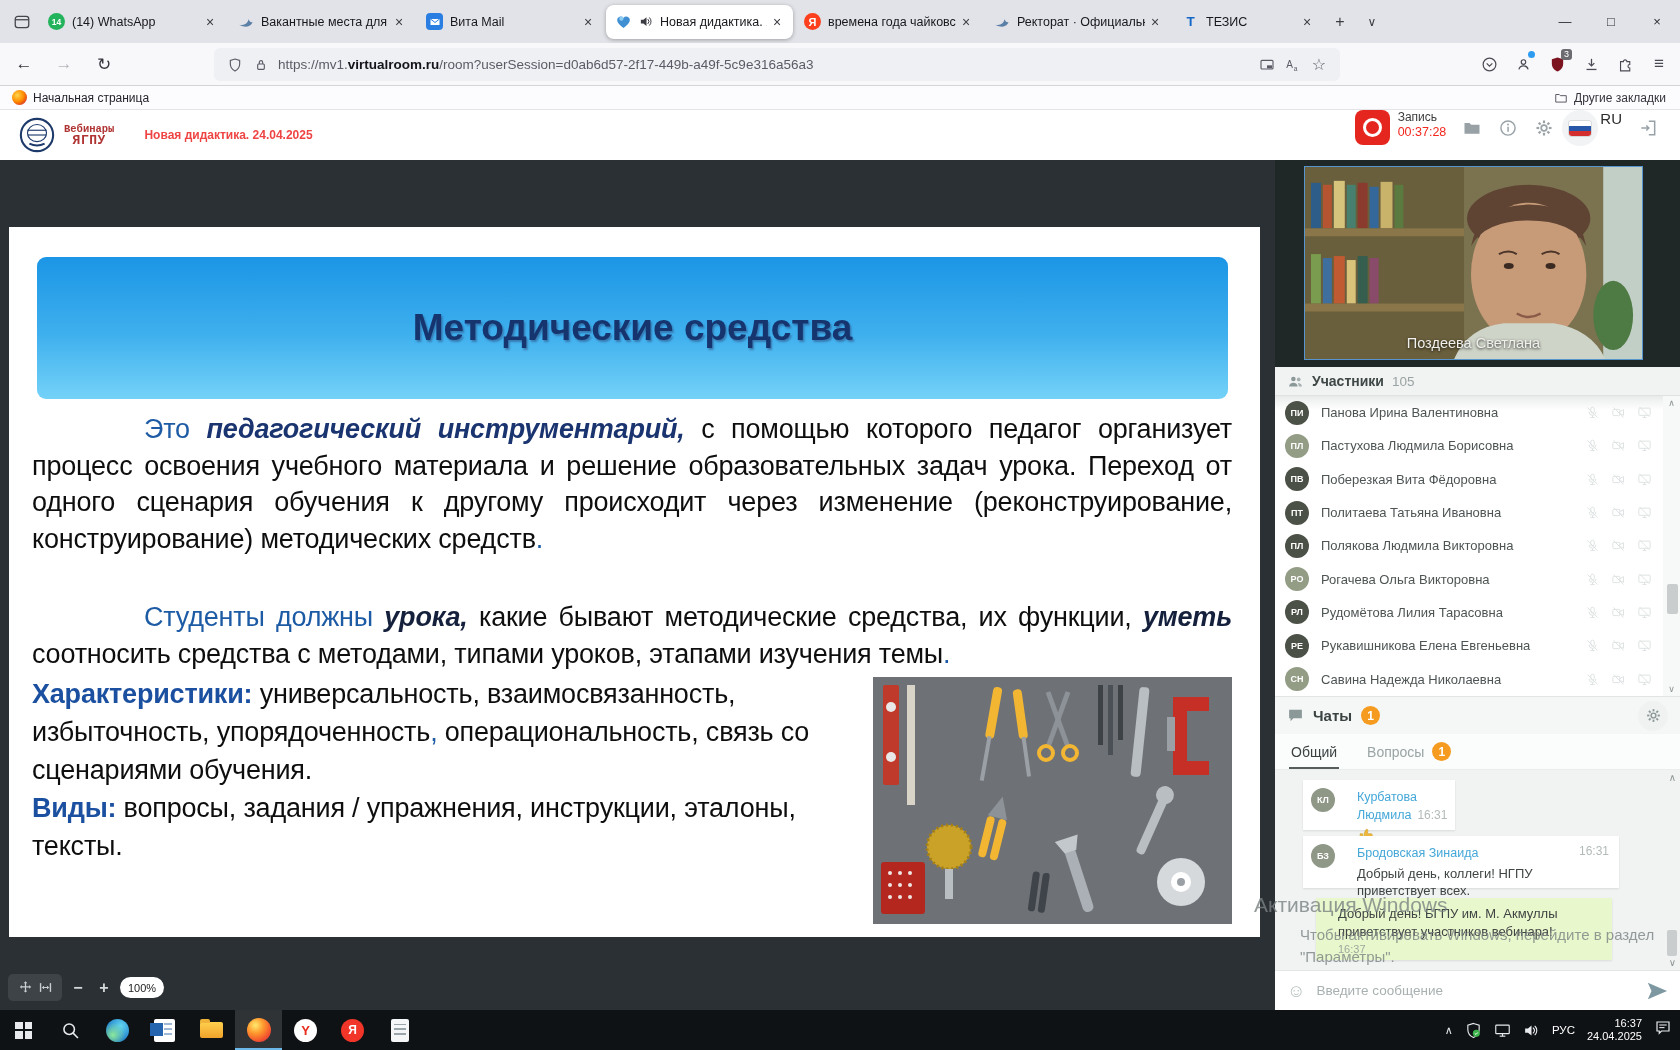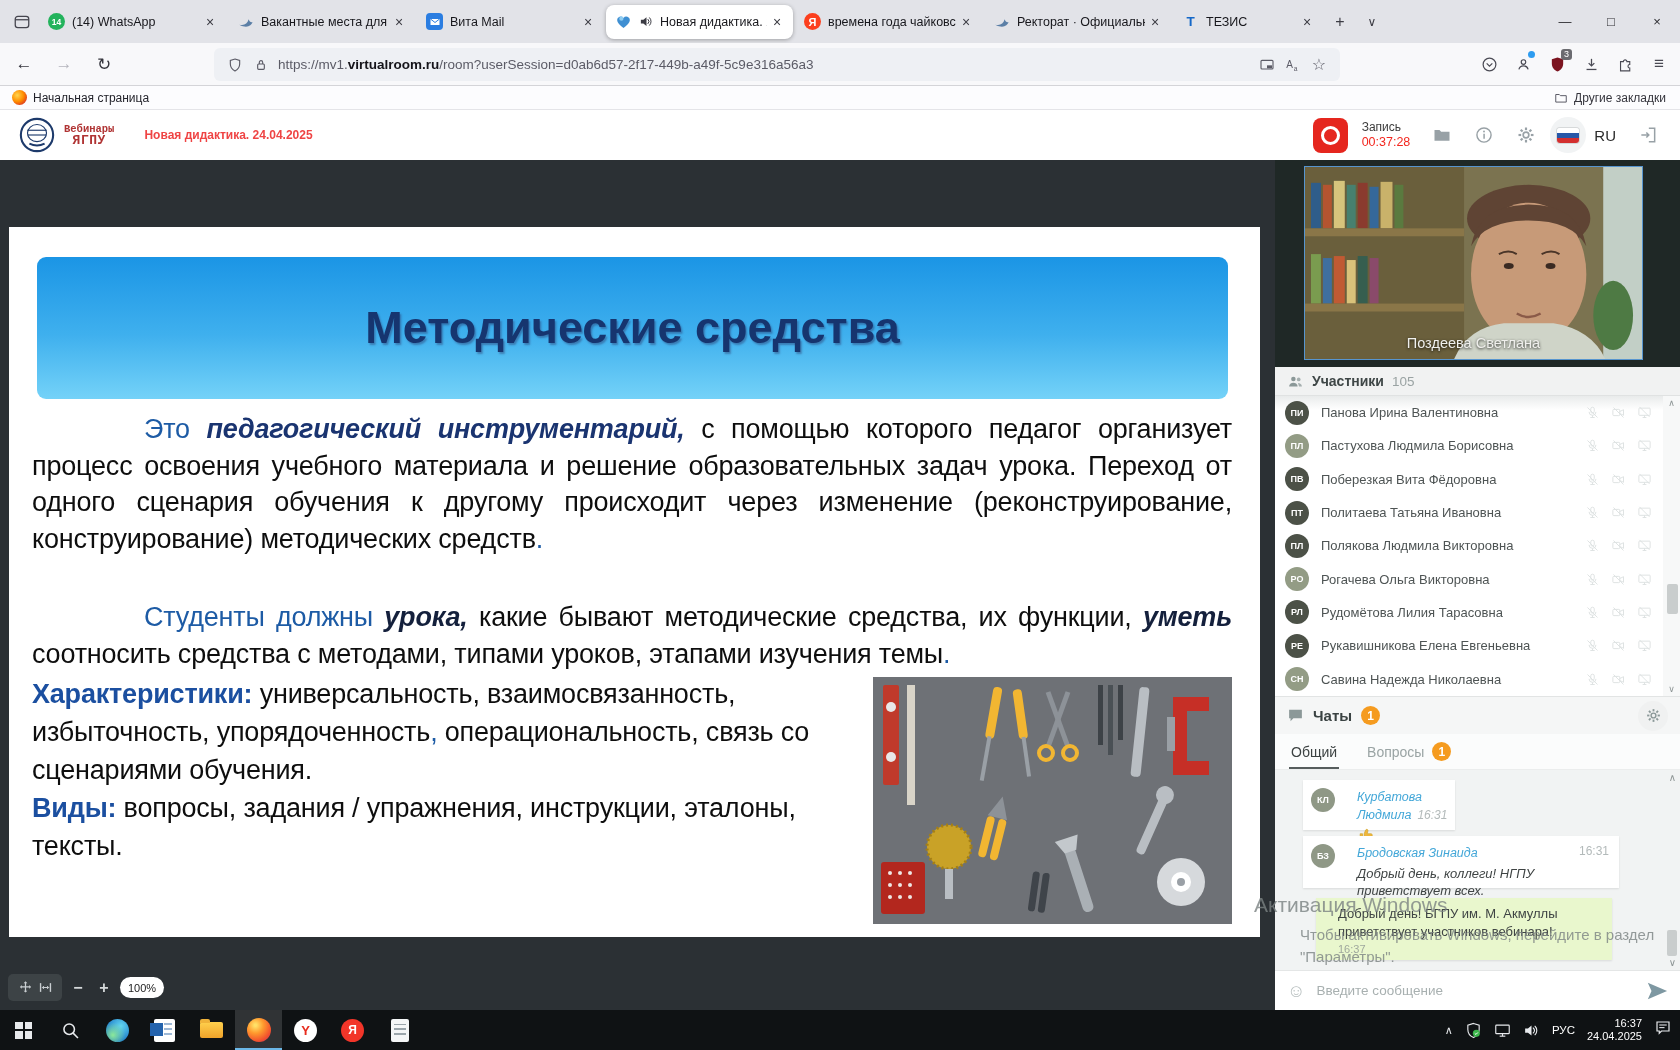--- a/index.html
+++ b/index.html
@@ -64,39 +64,39 @@
   .bm-other{position:absolute;right:14px;display:flex;gap:6px;align-items:center;color:#35353d;}
   .bm-other svg{width:14px;height:14px;color:#5b5b66;}
 
   
   .appheader{position:absolute;top:110px;left:0;width:1680px;height:50px;background:#fff;display:flex;align-items:center;}
   .emblem{margin-left:18px;width:38px;height:38px;flex:none;}
   .logotxt{margin-left:8px;text-align:center;color:#b03434;font-weight:700;line-height:12px;font-family:Liberation Mono, monospace;}
   .logotxt .l1{font-size:10.5px;}
   .logotxt .l2{font-size:13px;letter-spacing:.5px;}
   .apptitle{margin-left:30px;font-size:12px;font-weight:700;color:#ef4444;}
-  .hright{position:absolute;right:14px;top:0;height:50px;display:flex;align-items:center;gap:6px;}
+  .hright{position:absolute;right:14px;top:0;height:50px;display:flex;}
   .rec-tile{width:35px;height:35px;background:#e5261e;border-radius:8px;position:relative;flex:none;}
   .rec-tile::after{content:"";position:absolute;inset:8px;border:3.5px solid #fff;border-radius:50%;}
   .rec-text{margin:0 8px 0 8px;font-size:12px;color:#3c3c3c;line-height:15px;}
   .rec-time{color:#f3261e;font-size:12.5px;}
   .hicon{width:36px;height:36px;display:flex;align-items:center;justify-content:center;color:#98a1a6;}
   .hicon svg{width:20px;height:20px;}
   .flagwrap{width:36px;height:36px;border-radius:50%;background:#f1f3f4;display:flex;align-items:center;justify-content:center;}
   .flag{width:22px;height:15px;border-radius:3px;overflow:hidden;
         background:linear-gradient(#fff 0 33%,#2757a8 33% 66%,#d32f2f 66% 100%);box-shadow:0 0 0 1px #d6d9da;}
   .lang{font-size:15px;color:#2b2b2b;margin:0 8px 0 2px;}
 
   
   .stage{position:absolute;top:160px;left:0;width:1275px;height:850px;background:#2b3034;}
   .slide{position:absolute;left:9px;top:67px;width:1251px;height:710px;background:#fff;}
   .banner{position:absolute;left:28px;top:30px;width:1191px;height:142px;border-radius:9px;
           background:linear-gradient(180deg,#1b95e5 0%,#3fb0ee 55%,#74d2f8 100%);
           display:flex;align-items:center;justify-content:center;}
-  .banner .h1{font-size:45px;font-weight:700;color:#16356f;text-shadow:1.5px 1.5px 2px rgba(40,40,90,.4);}
+  .banner .h1{font-size:37px;font-weight:700;color:#16356f;text-shadow:1.5px 1.5px 2px rgba(40,40,90,.4);}
   .sp{position:absolute;left:23px;width:1200px;font-size:27px;line-height:36.5px;color:#0e0e0e;
       text-align:justify;letter-spacing:-.2px;}
   .sp1{top:184px;text-indent:112px;}
   .sp2{top:372px;text-indent:112px;}
   .sp34{top:448px;width:845px;text-align:left;line-height:38px;}
   .t-blue{color:#1d5ba5;}
   .t-navybold{color:#1a3470;font-weight:700;font-style:italic;}
   .t-boldital{color:#14203c;font-weight:700;font-style:italic;}
   .t-head{color:#1b4fa0;font-weight:700;}
   .tools{position:absolute;right:28px;top:450px;width:359px;height:247px;}
@@ -144,21 +144,21 @@
   .ctab{font-size:14px;color:#9aa4a4;display:flex;gap:8px;height:100%;align-items:center;position:relative;}
   .ctab.active{color:#3c4242;}
   .ctab.active::after{content:"";position:absolute;left:-2px;right:-2px;bottom:0;height:2.5px;background:#565d5d;}
   .c-msgs{height:200px;background:#f1f3f3;position:relative;flex:none;}
   .bubble{position:absolute;background:#fff;border-radius:0;box-shadow:0 1px 2px rgba(0,0,0,.10);padding:7px 22px;}
   .b1{left:28px;top:10px;width:152px;height:50px;}
   .b2{left:28px;top:66px;width:316px;height:52px;}
   .b3{left:41px;top:128px;width:296px;height:62px;background:#e9f7cd;}
   .mavatar{position:absolute;left:8px;top:8px;width:24px;height:24px;border-radius:50%;background:#8f9886;color:#fff;
            font-size:9px;font-weight:700;display:flex;align-items:center;justify-content:center;}
-  .mbody{margin-left:32px;font-style:italic;}
+  .mbody{margin-left:32px;}
   .mname{font-size:12.5px;color:#43a7d8;}
   .mtime{font-size:12px;color:#b3baba;margin-left:6px;}
   .mtime.right{position:absolute;right:10px;top:8px;margin:0;}
   .mtext{font-size:13px;color:#3f4444;margin-top:4px;line-height:17px;}
   .b3 .mtext{margin:0;line-height:18px;}
   .b3 .mtime3{font-size:11px;color:#9fa89d;margin-top:2px;}
   .thumbup{width:19px;height:19px;margin-top:2px;}
   .cscroll-up{position:absolute;right:4px;top:2px;font-size:10px;color:#8d9595;}
   .cscroll-dn{position:absolute;right:4px;bottom:2px;font-size:10px;color:#8d9595;}
   .cthumb{position:absolute;right:3px;bottom:14px;width:10px;height:26px;background:#c9cdcd;border-radius:2px;}

